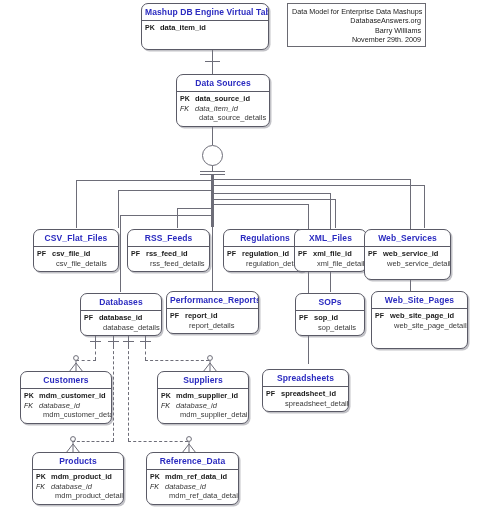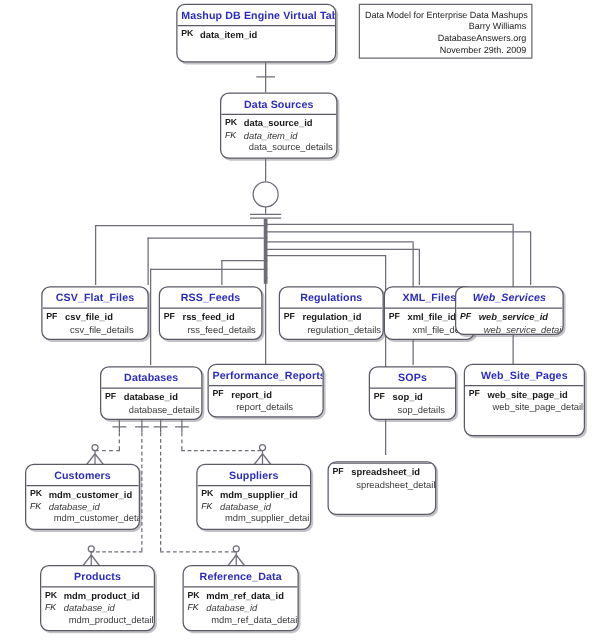--- a/index.html
+++ b/index.html
@@ -59,22 +59,22 @@
     <div class="ent-body">
       <div class="attr pk">
         <span class="key">PK</span>
         <span class="nm">data_item_id</span>
       </div>
     </div>
   </div>
 
   <div class="legend" style="left:287px;top:3px;width:139px;height:44px;">
     <div>Data Model for Enterprise Data Mashups</div>
+    <div>DatabaseAnswers.org</div>
     <div>Barry Williams</div>
-    <div>DatabaseAnswers.org</div>
     <div>November 29th. 2009</div>
   </div>
 
   <div class="entity" style="left:176px;top:74px;width:94px;height:53px;">
     <div class="ent-title">Data Sources</div>
     <div class="ent-divider"></div>
     <div class="ent-body">
       <div class="attr pk">
         <span class="key">PK</span>
         <span class="nm">data_source_id</span>
@@ -169,36 +169,36 @@
         <span class="key">PF</span>
         <span class="nm">regulation_id</span>
         </div>
       <div class="attr plain">
         <span class="key"></span>
         <span class="nm">regulation_details</span>
         </div>
     </div>
   </div>
 
-  <div class="entity" style="left:307px;top:229px;width:73px;height:43px;">
+  <div class="entity" style="left:294px;top:229px;width:73px;height:43px;">
     <div class="ent-title">XML_Files</div>
     <div class="ent-divider"></div>
     <div class="ent-body">
       <div class="attr pk">
         <span class="key">PF</span>
         <span class="nm">xml_file_id</span>
         </div>
       <div class="attr plain">
         <span class="key"></span>
         <span class="nm">xml_file_details</span>
         </div>
     </div>
   </div>
 
-  <div class="entity" style="left:364px;top:229px;width:87px;height:39px;font-style:italic;">
+  <div class="entity" style="left:364px;top:229px;width:87px;height:51px;">
     <div class="ent-title">Web_Services</div>
     <div class="ent-divider"></div>
     <div class="ent-body">
       <div class="attr pk">
         <span class="key">PF</span>
         <span class="nm">web_service_id</span>
         </div>
       <div class="attr plain">
         <span class="key"></span>
         <span class="nm">web_service_details</span>
@@ -351,20 +351,21 @@
         <span class="nm">database_id</span>
         </div>
       <div class="attr plain">
         <span class="key"></span>
         <span class="nm">mdm_supplier_details</span>
         </div>
     </div>
   </div>
 
   <div class="entity" style="left:262px;top:369px;width:87px;height:43px;">
+    <div class="ent-title">Spreadsheets</div>
     <div class="ent-divider"></div>
     <div class="ent-body">
       <div class="attr pk">
         <span class="key">PF</span>
         <span class="nm">spreadsheet_id</span>
         </div>
       <div class="attr plain">
         <span class="key"></span>
         <span class="nm">spreadsheet_details</span>
         </div>

